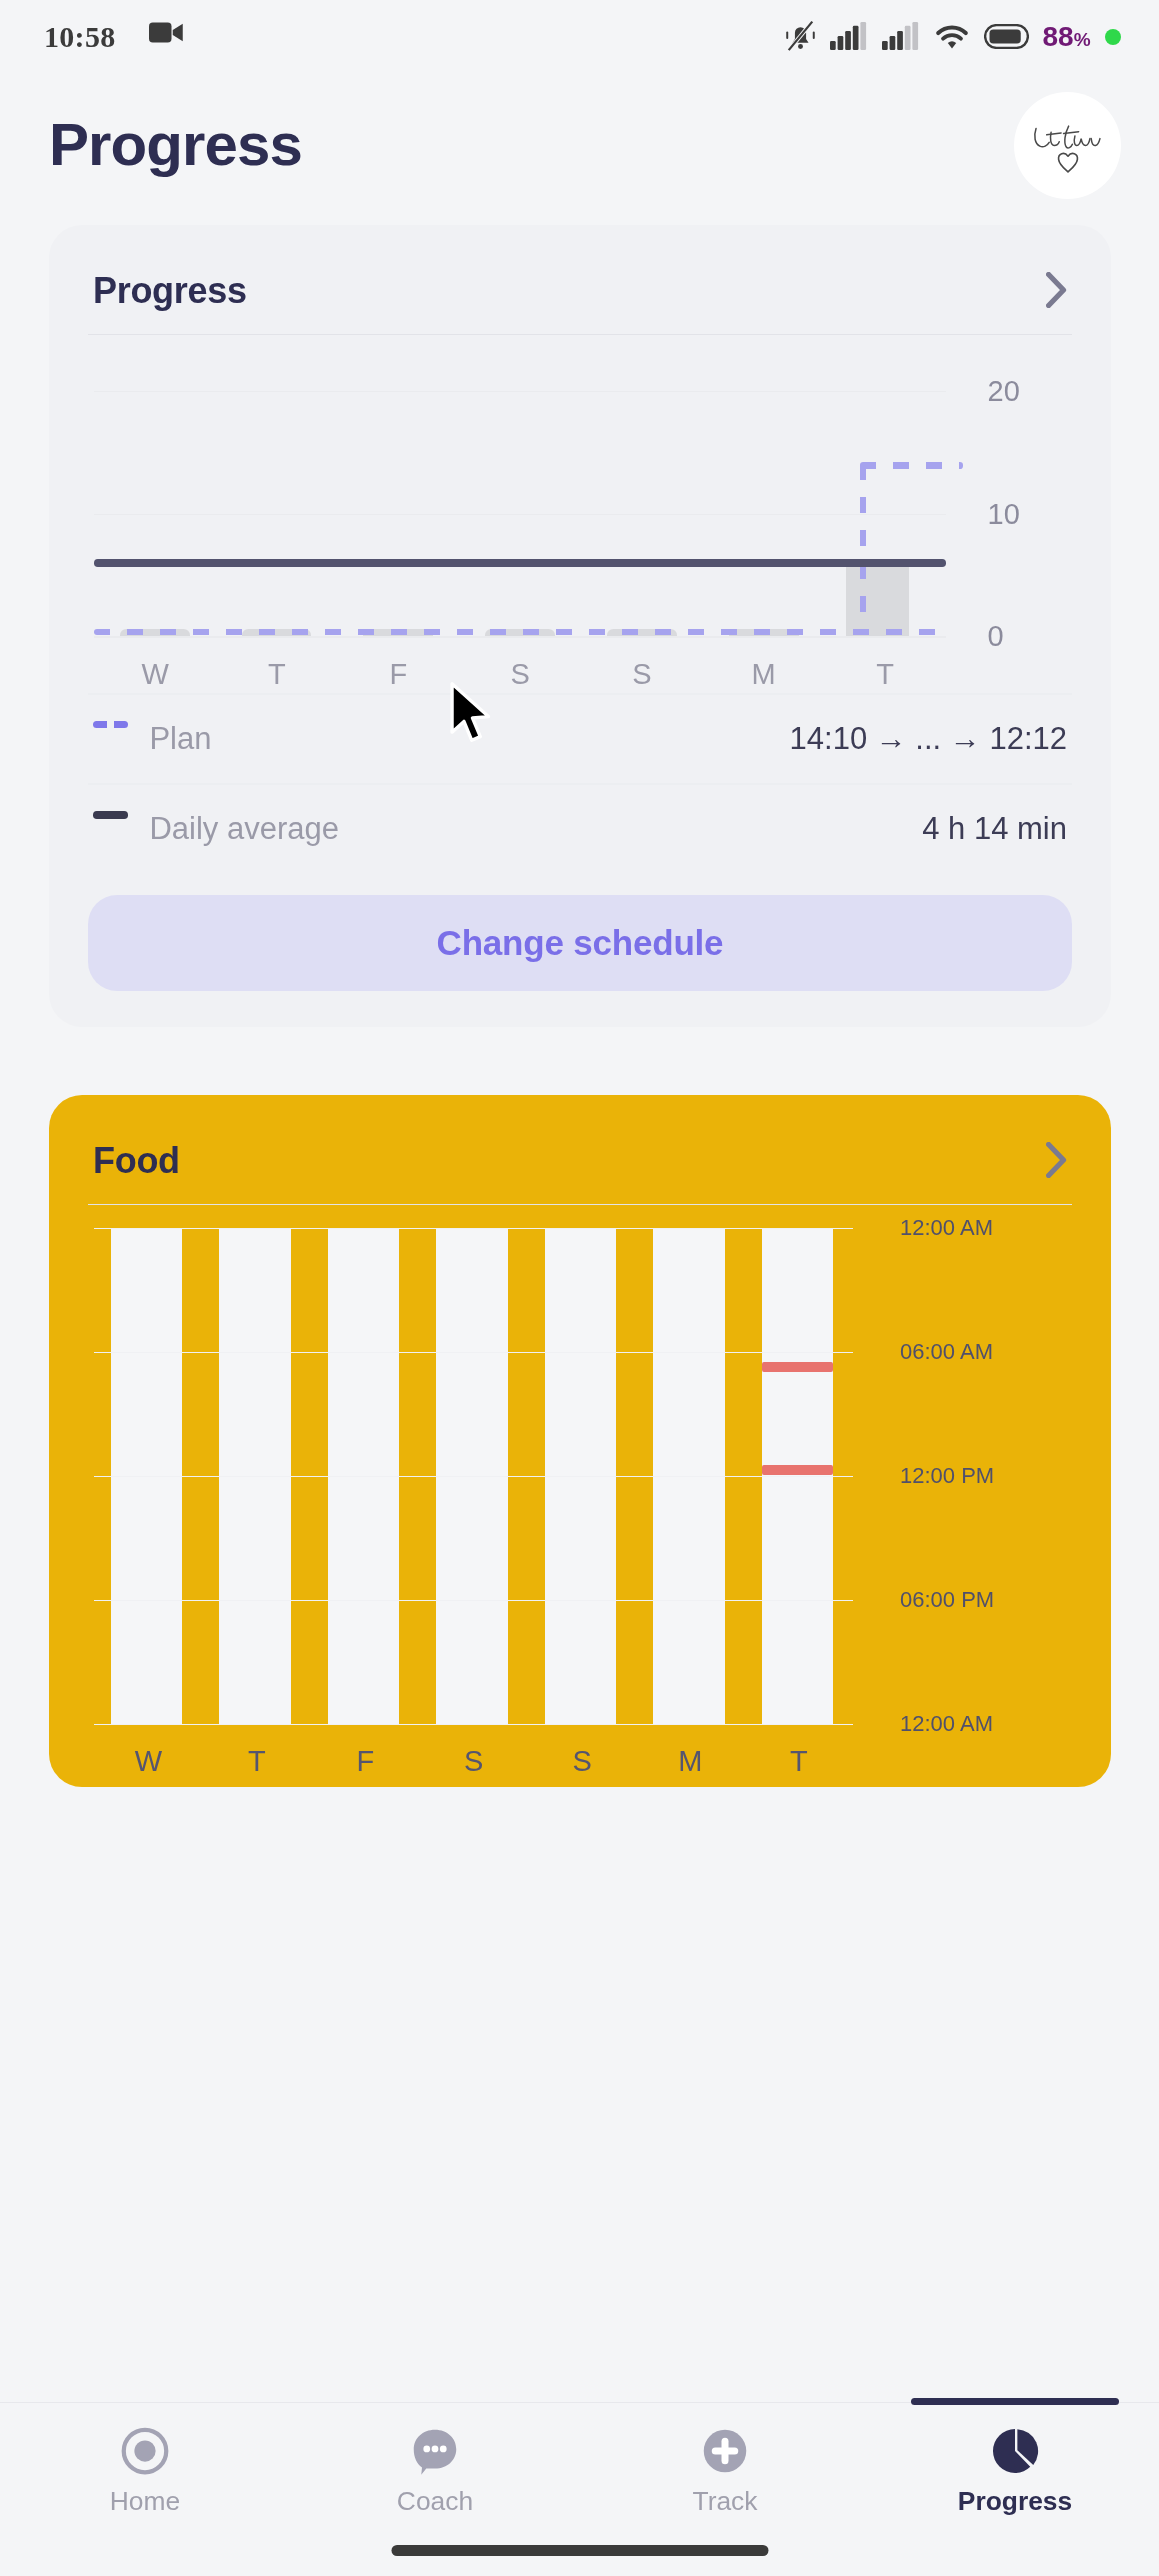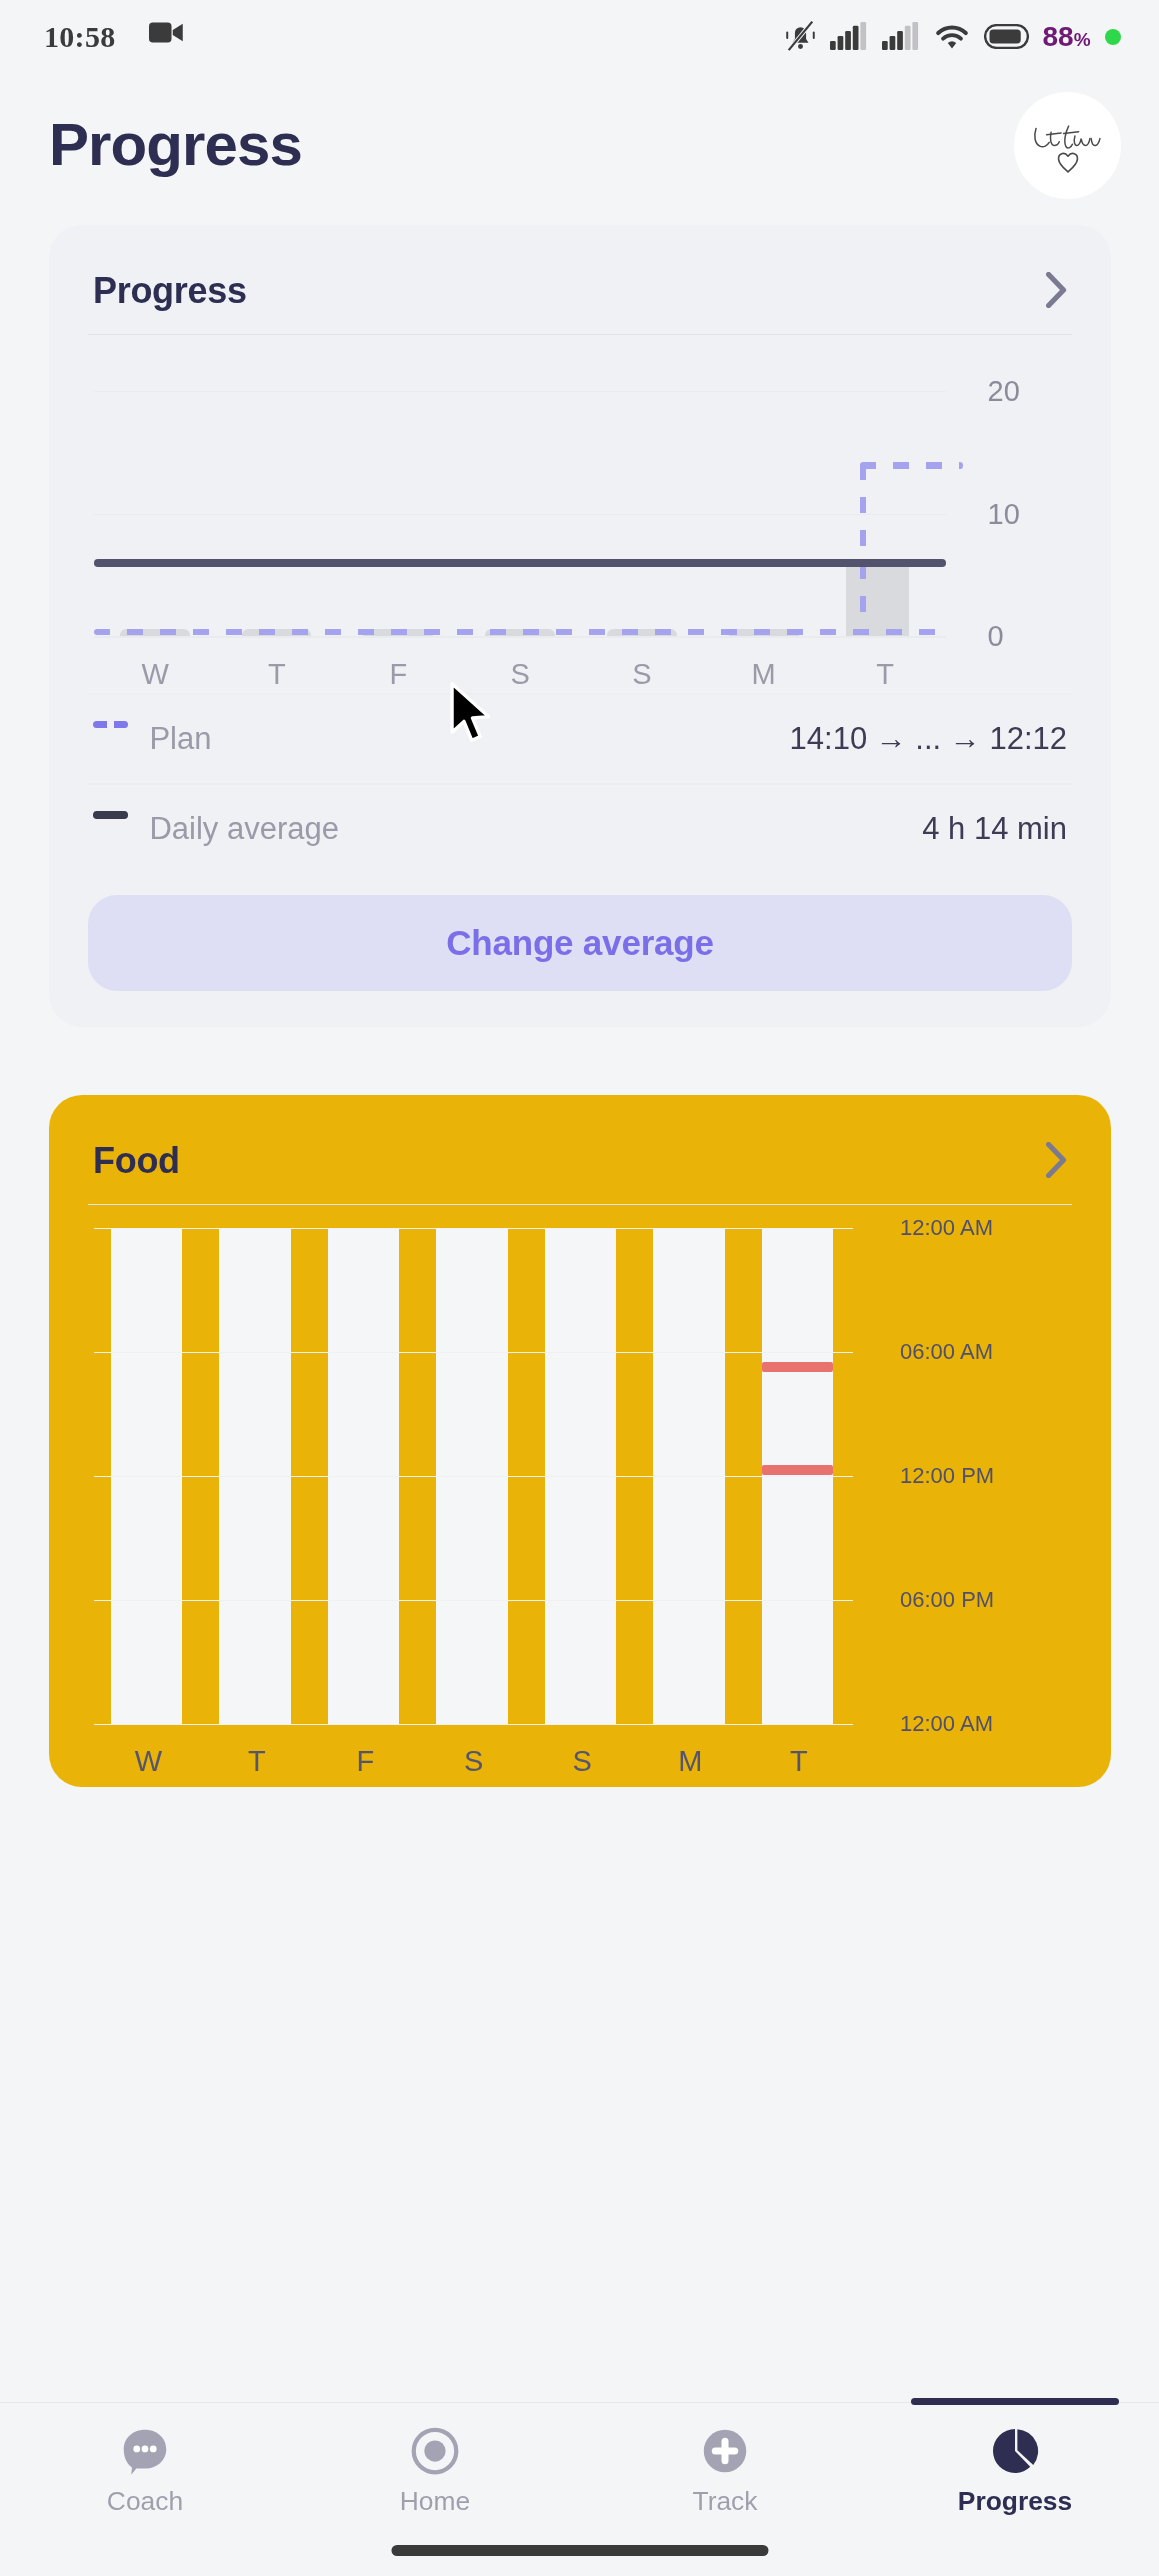--- a/index.html
+++ b/index.html
@@ -302,21 +302,21 @@
   <div class="divider-light"></div>
 
   <div class="legend-row">
     <div class="legend-left">
       <span class="swatch-solid"></span>
       <span class="legend-label">Daily average</span>
     </div>
     <span class="legend-value">4 h 14 min</span>
   </div>
 
-  <button class="btn-change">Change average</button>
+  <button class="btn-change">Change schedule</button>
 </div>
 
 <div class="card card-food">
   <div class="card-head">
     <span class="card-title">Food</span>
     <span class="chev">
       <svg width="21.4" height="36" viewBox="0 0 17 29">
           <path d="M2 2 L14 14.5 L2 27" stroke="#7a7a90" stroke-width="4.2" fill="none" stroke-linecap="round" stroke-linejoin="round"></path>
         </svg>
     </span>
@@ -368,42 +368,42 @@
   <svg width="49" height="65" viewBox="0 0 26 35">
     <path d="M2 1 L2 27 L8.4 21.2 L12.6 31.4 L17.2 29.4 L13 19.4 L21.6 18.6 Z" fill="#000000" stroke="#ffffff" stroke-width="1.8" stroke-linejoin="round"></path>
   </svg>
 </div>
 
 <div class="bottomnav">
 
   <div class="navitem">
     <span>
       <svg width="50" height="50" viewBox="0 0 40 40">
+        <circle cx="20" cy="20" r="17" fill="none" stroke="#a3a3b4" stroke-width="3.4"></circle>
+        <circle cx="20" cy="20" r="8.5" fill="#a3a3b4"></circle>
+      </svg>
+    </span>
+    <span class="navlabel">Home</span>
+  </div>
+
+  <div class="navitem">
+    <span>
+      <svg width="50" height="50" viewBox="0 0 40 40">
         <path d="M20 3 C29.9 3 37 9.9 37 18.5 C37 27.1 29.9 34 20 34 L13 34 L9 39 L9.6 33.2 C5.4 30.3 3 24.8 3 18.5 C3 9.9 10.1 3 20 3 Z" fill="#a3a3b4"></path>
         <circle cx="13.4" cy="18.3" r="2.7" fill="#ffffff"></circle>
         <circle cx="20" cy="18.3" r="2.7" fill="#ffffff"></circle>
         <circle cx="26.6" cy="18.3" r="2.7" fill="#ffffff"></circle>
       </svg>
     </span>
     <span class="navlabel">Coach</span>
   </div>
 
   <div class="navitem">
     <span>
       <svg width="50" height="50" viewBox="0 0 40 40">
-        <circle cx="20" cy="20" r="17" fill="none" stroke="#a3a3b4" stroke-width="3.4"></circle>
-        <circle cx="20" cy="20" r="8.5" fill="#a3a3b4"></circle>
-      </svg>
-    </span>
-    <span class="navlabel">Home</span>
-  </div>
-
-  <div class="navitem">
-    <span>
-      <svg width="50" height="50" viewBox="0 0 40 40">
         <circle cx="20" cy="20" r="17" fill="#a3a3b4"></circle>
         <rect x="17.2" y="9.4" width="5.6" height="21.2" rx="2.8" fill="#ffffff"></rect>
         <rect x="9.4" y="17.2" width="21.2" height="5.6" rx="2.8" fill="#ffffff"></rect>
       </svg>
     </span>
     <span class="navlabel">Track</span>
   </div>
 
 
   <div class="navitem active">

